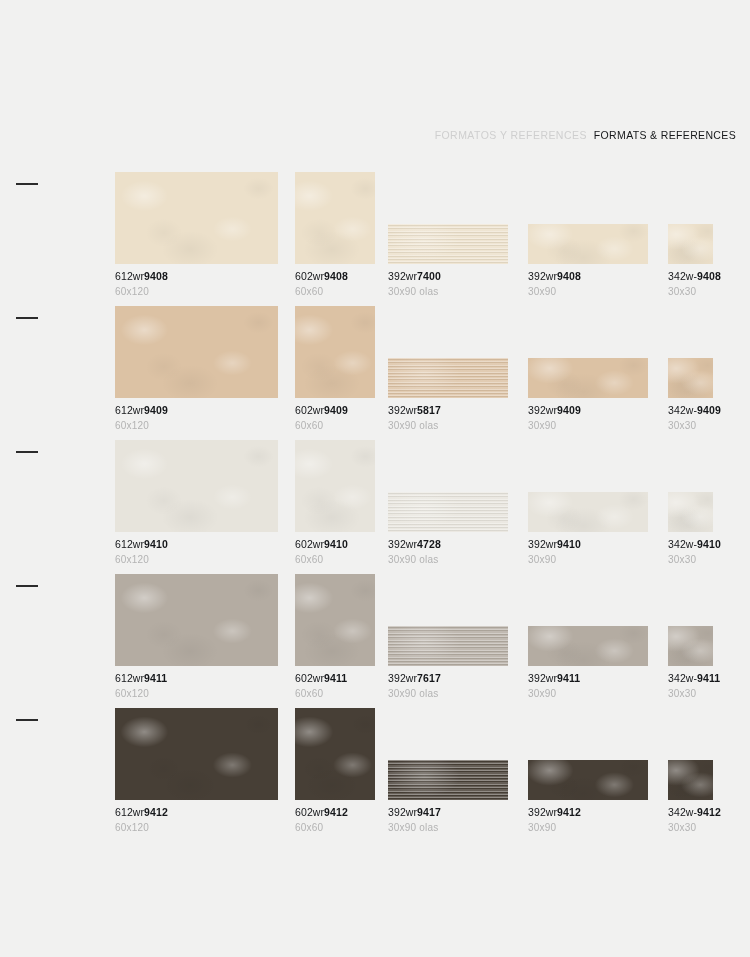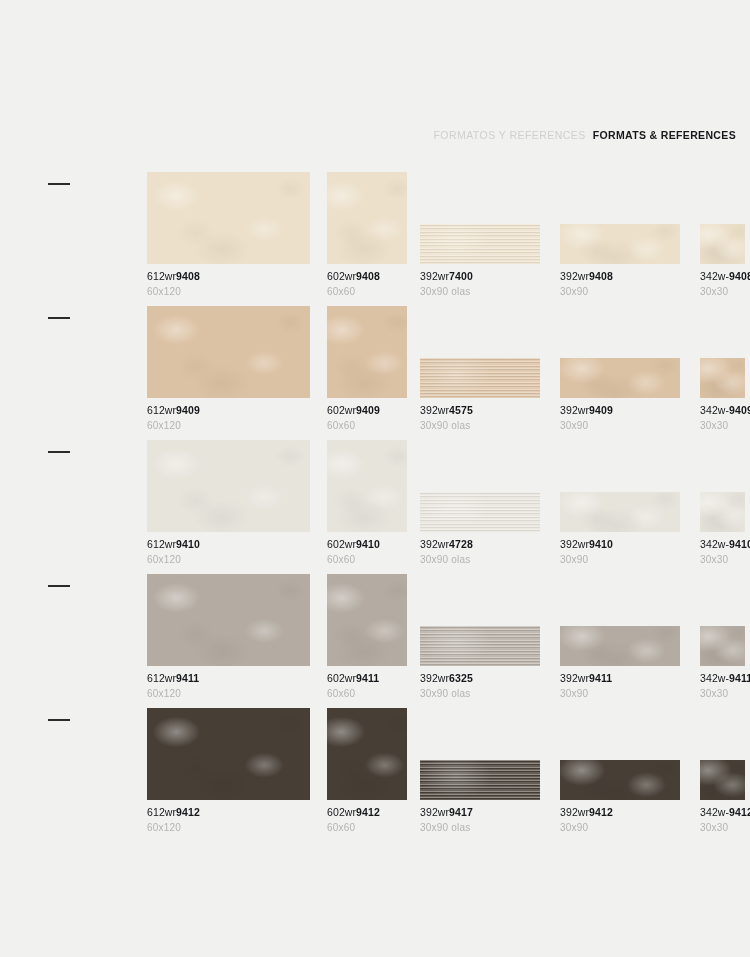--- a/index.html
+++ b/index.html
@@ -28,30 +28,29 @@
   .header-es {
     font-size: 10.5px;
     letter-spacing: 0.45px;
     color: #cfcfcf;
     font-weight: 400;
   }
   .header-en {
     font-size: 10.5px;
     letter-spacing: 0.35px;
     color: #16181a;
-    font-weight: 700;
+    font-weight: 400;
   }
 
   
   .sheet {
     position: absolute;
     top: 163px;
     left: 0;
     right: 0;
-    margin-left: 32px;
   }
   .color-row {
     position: relative;
     height: 134px;
   }
 
   
   .family {
     position: absolute;
     left: 16px;
@@ -254,21 +253,21 @@
             <div class="size">60x60</div>
           </div>
         </div>
         <div class="tile-col c2">
           <div class="swatch-wrap">
             <div class="swatch olas" style="background-color: rgb(220, 194, 164);">
               <div class="grain"></div>
             </div>
           </div>
           <div class="caption">
-            <div class="code"><span>392wr</span><span class="bold">4575</span></div>
+            <div class="code"><span>392wr</span><span class="bold">5817</span></div>
             <div class="size">30x90 olas</div>
           </div>
         </div>
         <div class="tile-col c3">
           <div class="swatch-wrap">
             <div class="swatch" style="background-color: rgb(220, 194, 164);">
               <div class="grain"></div>
             </div>
           </div>
           <div class="caption">
@@ -380,21 +379,21 @@
             <div class="size">60x60</div>
           </div>
         </div>
         <div class="tile-col c2">
           <div class="swatch-wrap">
             <div class="swatch olas" style="background-color: rgb(180, 172, 162);">
               <div class="grain"></div>
             </div>
           </div>
           <div class="caption">
-            <div class="code"><span>392wr</span><span class="bold">6325</span></div>
+            <div class="code"><span>392wr</span><span class="bold">7617</span></div>
             <div class="size">30x90 olas</div>
           </div>
         </div>
         <div class="tile-col c3">
           <div class="swatch-wrap">
             <div class="swatch" style="background-color: rgb(180, 172, 162);">
               <div class="grain"></div>
             </div>
           </div>
           <div class="caption">

